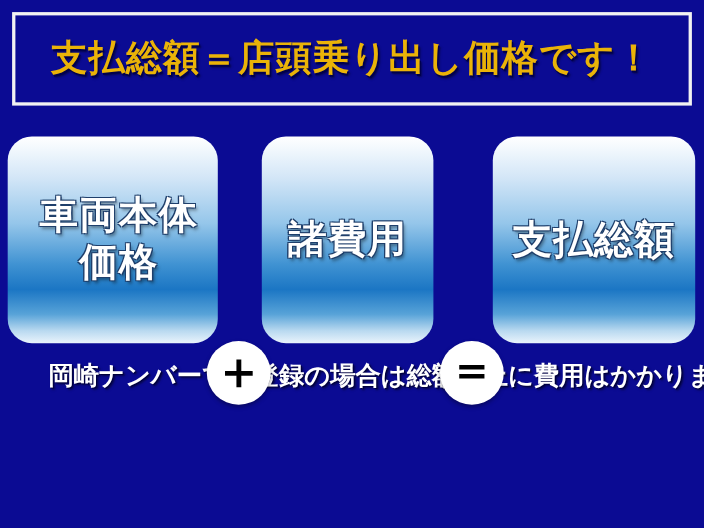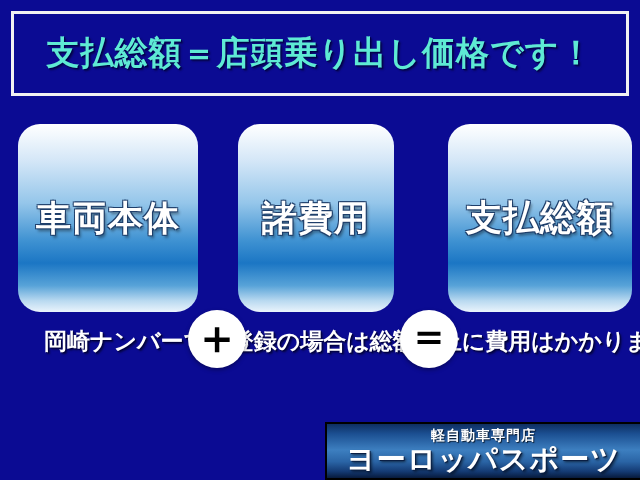--- a/index.html
+++ b/index.html
@@ -25,21 +25,21 @@
     width: 618px;
     height: 85px;
     box-sizing: border-box;
     border: 3px solid #f2f2f2;
     background: #0b0b93;
     display: flex;
     align-items: center;
     justify-content: center;
   }
   #headline-text {
-    color: #5eead4;
+    color: #eab308;
     font-size: 33px;
     font-weight: bold;
     letter-spacing: 1px;
     white-space: nowrap;
     text-shadow:
       1px 1px 0 #00004d,
       2px 2px 2px rgba(0,0,0,0.45);
   }
 
   
@@ -65,21 +65,21 @@
       #1b76c4 74%,
       #58a3d8 86%,
       #b9d9f0 94%,
       #eaf4fc 100%
     );
     display: flex;
     align-items: center;
     justify-content: center;
     text-align: center;
   }
-  #box-vehicle-price { left: 18px;   width: 180px; }
+  #box-vehicle-price { left: 7px;   width: 180px; padding-left: 11px; }
   #box-fees          { left: 238px; width: 156px; }
   #box-total         { left: 448px; width: 184px; }
 
   .formula-label {
     color: #ffffff;
     font-weight: bold;
     font-size: 35px;
     line-height: 1.22;
     letter-spacing: 1px;
     text-shadow:
@@ -193,20 +193,21 @@
 
   <div id="headline-banner">
     <div id="headline-text">支払総額＝店頭乗り出し価格です！</div>
   </div>
 
   <div id="formula-row">
 
     <div id="box-vehicle-price" class="formula-box">
       <div id="label-vehicle-price" class="formula-label">
         <div>車両本体</div>
+        <div>価格</div>
       </div>
     </div>
 
     <div id="operator-plus" class="operator-circle">
       <span class="operator-glyph">＋</span>
     </div>
 
     <div id="box-fees" class="formula-box">
       <div class="formula-label">諸費用</div>
     </div>
@@ -218,18 +219,14 @@
     <div id="box-total" class="formula-box">
       <div id="label-total" class="formula-label">支払総額</div>
     </div>
 
   </div>
 
   <div id="notes">
     <div class="note-line">岡崎ナンバーでの登録の場合は総額以上に費用はかかりません。</div>
   </div>
 
-  <div id="shop-logo">
-    <div id="shop-tagline">軽自動車専門店</div>
-    <div id="shop-name">ヨーロッパスポーツ</div>
-  </div>
 
 </div>
 
 </body></html>

